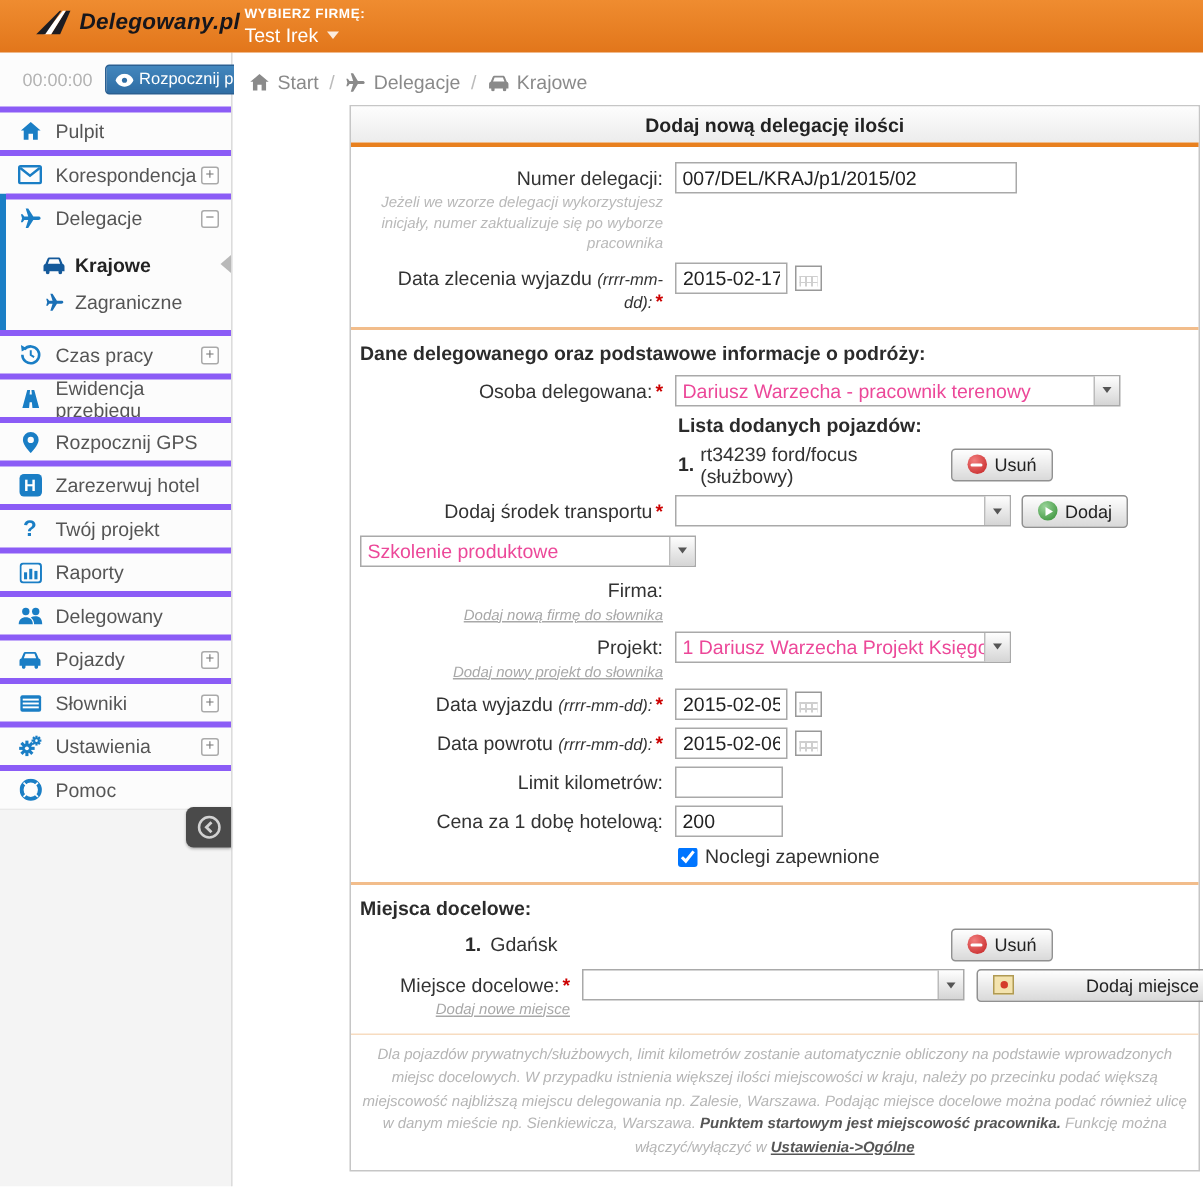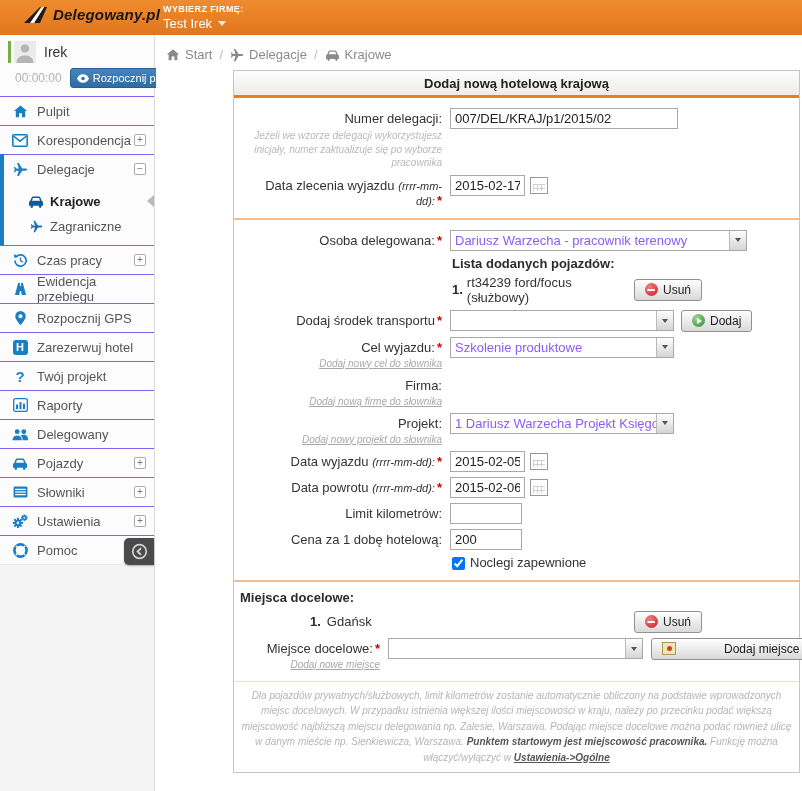--- a/index.html
+++ b/index.html
@@ -21,21 +21,21 @@
              border-right:1px solid #dcdcdc; }
   .side-top { background:#fcfcfc; padding:6px 8px 0; }
   .user-row { display:flex; align-items:center; gap:8px; padding-bottom:3px; }
   .avatar-wrap { border-left:3px solid #76b043; padding-left:3px; display:flex; }
   .user-name { font-size:14px; color:#333; }
   .timer-row { display:flex; align-items:center; gap:5px; padding:2px 0 8px 2px; }
   .timer-text { color:#b3b3b3; font-size:12px; }
   .start-btn { margin-left:3px; background:linear-gradient(#4286bd,#2f6da4); color:#fff; font-size:11px;
                border:1px solid #2a5f91; border-radius:3px; padding:3px 6px; display:flex; gap:4px;
                align-items:center; cursor:pointer; white-space:nowrap; }
-  .menu-item { display:flex; align-items:center; height:29px; padding:0 8px; border-top:1px solid #8b5cf6;
+  .menu-item { display:flex; align-items:center; height:29px; padding:0 8px; border-top:4px solid #8b5cf6;
                font-size:13px; color:#555; cursor:pointer; background:#fcfcfc; position:relative; }
   .mi-icon { width:24px; color:#1a7ec5; display:flex; justify-content:center; margin-right:5px; flex:none; }
   .expander { margin-left:auto; width:12px; height:12px; border:1px solid #aaa; border-radius:2px; color:#777;
               font-size:10px; line-height:10px; text-align:center; background:#fff; cursor:pointer; flex:none; }
   .group-active { border-left:4px solid #1a7ec5; background:#fcfcfc; }
   .group-active .menu-item { padding-left:4px; border-left:none; }
   .submenu-item { display:flex; align-items:center; height:25px; padding:0 8px 0 22px; font-size:13px;
                   color:#555; cursor:pointer; background:#fcfcfc; position:relative; }
   .submenu-item .mi-icon { width:20px; margin-right:4px; color:#1a6fb5; }
   .submenu-item.active { font-weight:bold; color:#222; }
@@ -71,21 +71,21 @@
   .help { font-style:italic; font-size:10px; color:#b9b9b9; line-height:1.35; margin-top:3px; }
   .small-link { font-style:italic; font-size:10px; color:#a8a8a8; text-decoration:underline; display:inline-block;
                 margin-top:2px; cursor:pointer; }
   .fctrl { display:flex; align-items:center; }
   .inp { border:1px solid #a9a9a9; height:21px; font-size:13px; font-family:inherit; padding:1px 4px;
          color:#222; background:#fff; }
   .w-228{width:228px} .w-297{width:297px} .w-224{width:224px} .w-255{width:255px}
   .w-75{width:75px} .w-72{width:72px}
   .sel { display:inline-flex; border:1px solid #a9a9a9; height:21px; background:#fff; align-items:stretch;
          cursor:pointer; }
-  .sel-text { font-size:13px; color:#8b5cf6; padding:2px 4px 0; white-space:nowrap; overflow:hidden; flex:1; }
+  .sel-text { font-size:13px; color:#ec4899; padding:2px 4px 0; white-space:nowrap; overflow:hidden; flex:1; }
   .sel-btn { width:17px; border-left:1px solid #bbb; background:linear-gradient(#fefefe,#d5d5d5);
              display:flex; align-items:center; justify-content:center; flex:none; }
   .sel-arrow { width:0; height:0; border-left:3.5px solid transparent; border-right:3.5px solid transparent;
                border-top:4px solid #555; }
   .cal { width:18px; height:17px; border:1px solid #999; background:#fff; margin-left:5px; position:relative;
          display:inline-block; cursor:pointer; flex:none; }
   .cal-top { height:4px; background:#e8801f; }
   .cal-grid { position:absolute; left:2px; right:2px; top:6px; bottom:2px;
               background:repeating-linear-gradient(#cfcfcf 0 1px, transparent 1px 4px),
                          repeating-linear-gradient(90deg,#cfcfcf 0 1px, transparent 1px 4px); }
@@ -127,30 +127,20 @@
     <div class="company-label">WYBIERZ FIRMĘ:</div>
     <div class="company-value">
       <span>Test Irek</span>
       <span class="caret-down"></span>
     </div>
   </div>
 </div>
 
 <div class="sidebar">
   <div class="side-top">
-    <div class="user-row">
-      <span class="avatar-wrap">
-        <svg width="22" height="22" viewBox="0 0 22 22">
-          <rect width="22" height="22" fill="#ebebeb"></rect>
-          <circle cx="11" cy="7.5" r="4" fill="#b5b5b5"></circle>
-          <path d="M2.5 22c0-5 3.8-7.5 8.5-7.5s8.5 2.5 8.5 7.5z" fill="#b5b5b5"></path>
-        </svg>
-      </span>
-      <span class="user-name">Irek</span>
-    </div>
     <div class="timer-row">
       <svg width="13" height="13" viewBox="0 0 14 14">
         <circle cx="7" cy="7" r="6" fill="none" stroke="#b9b9b9" stroke-width="1.4"></circle>
         <path d="M7 3.5V7l2.3 1.8" fill="none" stroke="#b9b9b9" stroke-width="1.3"></path>
       </svg>
       <span class="timer-text">00:00:00</span>
       <span class="start-btn">
         <svg width="12" height="9" viewBox="0 0 14 10">
           <path d="M7 0C3.5 0 1 2.5 0 5c1 2.5 3.5 5 7 5s6-2.5 7-5c-1-2.5-3.5-5-7-5z" fill="#fff"></path>
           <circle cx="7" cy="5" r="2" fill="#2f6da4"></circle>
@@ -370,21 +360,21 @@
     <span class="bc-sep">/</span>
     <span class="bc-item">
       <svg width="15" height="12" viewBox="0 0 16 13">
           <path fill="#8a8a8a" d="M2.2 6 3.6 2.6C3.9 1.9 4.4 1.6 5.1 1.6h5.8c.7 0 1.2.3 1.5 1L13.8 6c.7.2 1.2.8 1.2 1.6v3.2h-1.6v.9c0 .7-.5 1.2-1.2 1.2s-1.2-.5-1.2-1.2v-.9H5v.9c0 .7-.5 1.2-1.2 1.2s-1.2-.5-1.2-1.2v-.9H1V7.6C1 6.8 1.5 6.2 2.2 6zm1.7-.2h8.2L11 2.9H5z"></path>
         </svg>
       <span>Krajowe</span>
     </span>
   </div>
 
   <div class="form-box">
-    <div class="form-header">Dodaj nową hotelową krajową</div>
+    <div class="form-header">Dodaj nową delegację ilości</div>
 
     <div class="fsec">
       <div class="frow">
         <div class="flabel">
           <span>Numer delegacji:</span>
           <div class="help">Jeżeli we wzorze delegacji wykorzystujesz inicjały, numer zaktualizuje się po wyborze pracownika</div>
         </div>
         <div class="fctrl">
           <input class="inp w-228" value="007/DEL/KRAJ/p1/2015/02" style="">
         </div>
@@ -397,20 +387,21 @@
         <div class="fctrl">
           <input class="inp w-75" value="2015-02-17" style="">
           <span class="cal"><span class="cal-top"></span><span class="cal-grid"></span></span>
         </div>
       </div>
     </div>
 
     <div class="divider"></div>
 
     <div class="fsec">
+      <div class="section-title">Dane delegowanego oraz podstawowe informacje o podróży:</div>
 
       <div class="frow">
         <div class="flabel">
           <span>Osoba delegowana:</span><span class="req">*</span>
         </div>
         <div class="fctrl">
           <span class="sel w-297">
             <span class="sel-text">Dariusz Warzecha - pracownik terenowy</span>
             <span class="sel-btn">
                 <span class="sel-arrow"></span>
@@ -443,24 +434,20 @@
               </span>
           </span>
           <span class="btn" style="margin-left:7px;">
             <span class="icon-add"></span>
             <span>Dodaj</span>
           </span>
         </div>
       </div>
 
       <div class="frow">
-        <div class="flabel">
-          <span>Cel wyjazdu:</span><span class="req">*</span><br>
-          <span class="small-link">Dodaj nowy cel do słownika</span>
-        </div>
         <div class="fctrl">
           <span class="sel w-224">
             <span class="sel-text">Szkolenie produktowe</span>
             <span class="sel-btn">
                 <span class="sel-arrow"></span>
               </span>
           </span>
         </div>
       </div>
 

